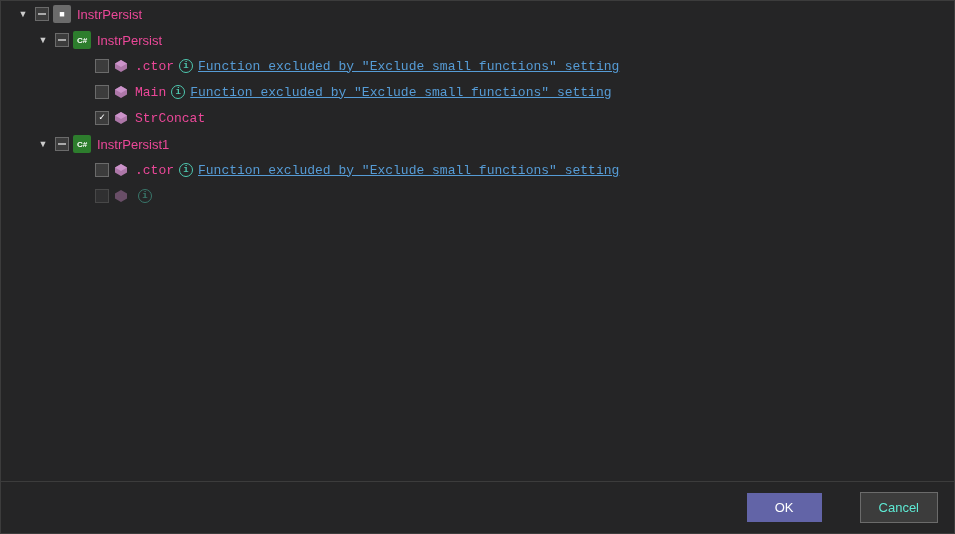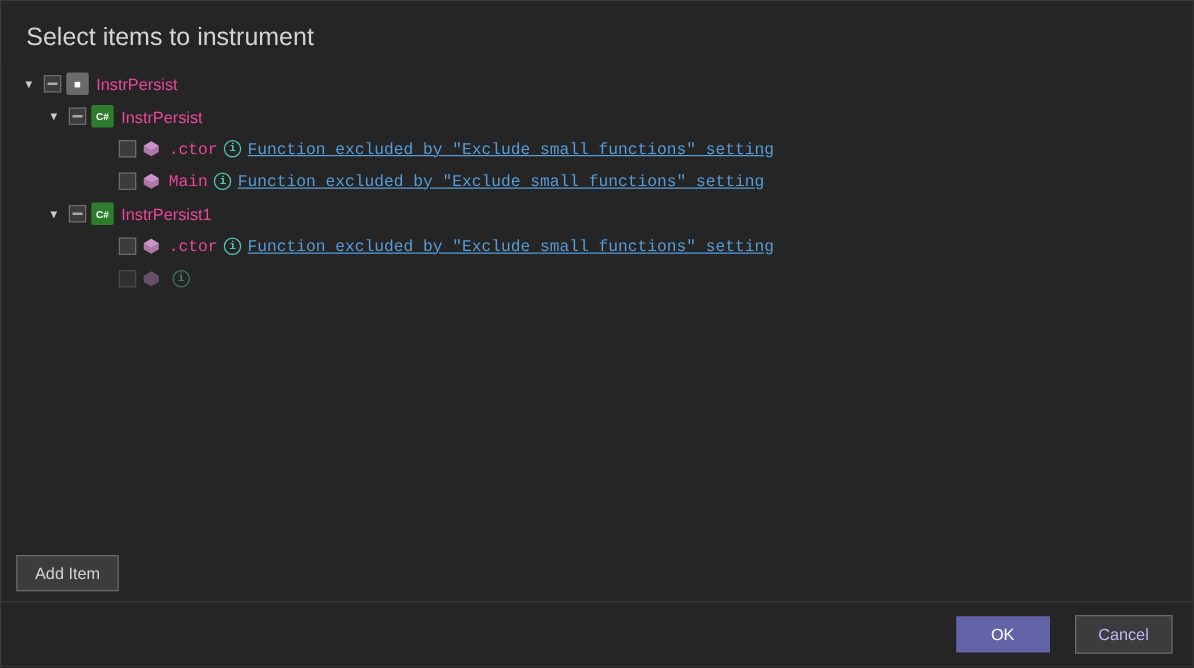--- a/index.html
+++ b/index.html
@@ -187,44 +187,45 @@
       cursor: pointer;
       font-size: 13px;
       font-family: 'Segoe UI', Arial, sans-serif;
     }
 
     .dialog-footer {
       display: flex;
       justify-content: flex-end;
       align-items: center;
       padding: 10px 16px;
-      gap: 20px;
+      gap: 4px;
       flex-shrink: 0;
       background: #252526;
       border-top: 1px solid #3c3c3c;
     }
 
     .btn-ok {
       background: #6264a7;
       color: #ffffff;
       border: none;
       padding: 7px 28px;
       font-size: 13px;
       cursor: pointer;
       font-family: 'Segoe UI', Arial, sans-serif;
     }
 
     .btn-cancel {
       background: #3c3c3c;
-      color: #c4b5fd;
+      color: #5eead4;
       border: 1px solid #6b6b6b;
       padding: 7px 18px;
       font-size: 13px;
       cursor: pointer;
       font-family: 'Segoe UI', Arial, sans-serif;
+      margin-left: 34px;
     }
 
     
     .key-icon {
       display: inline-flex;
       align-items: center;
       justify-content: center;
       width: 18px;
       height: 18px;
       margin-right: 4px;
@@ -239,21 +240,20 @@
       width: 16px;
       height: 16px;
       margin-right: 4px;
       flex-shrink: 0;
     }
   </style>
 </head>
 <body>
 
 <div class="dialog">
-  <div class="dialog-title">Select items to instrument</div>
 
   <div class="tree-container">
     <div class="scrollable-tree">
 
       <div class="tree-row indent-0">
         <span class="collapse-arrow expanded"></span>
         <span class="checkbox indeterminate"></span>
         <span class="icon icon-assembly">■</span>
         <span class="row-label">InstrPersist</span>
       </div>
@@ -288,20 +288,31 @@
             <polygon points="8,2 14,5.5 14,10.5 8,14 2,10.5 2,5.5" fill="#c586c0" opacity="0.85"></polygon>
             <polygon points="8,2 14,5.5 8,9 2,5.5" fill="#d9a0d9" opacity="0.7"></polygon>
           </svg>
         </span>
         <span class="row-label">Main</span>
         <span class="info-icon">i</span>
         <span class="exclude-link">Function excluded by "Exclude small functions" setting</span>
       </div>
 
 
+      <div class="tree-row indent-3">
+        <span class="collapse-arrow none"></span>
+        <span class="checkbox checked"></span>
+        <span class="cube-icon">
+          <svg width="16" height="16" viewBox="0 0 16 16">
+            <polygon points="8,2 14,5.5 14,10.5 8,14 2,10.5 2,5.5" fill="#c586c0" opacity="0.85"></polygon>
+            <polygon points="8,2 14,5.5 8,9 2,5.5" fill="#d9a0d9" opacity="0.7"></polygon>
+          </svg>
+        </span>
+        <span class="row-label">StrConcat</span>
+      </div>
 
       <div class="tree-row indent-1">
         <span class="collapse-arrow expanded"></span>
         <span class="checkbox indeterminate"></span>
         <span class="icon icon-class-cs">C#</span>
         <span class="row-label">InstrPersist1</span>
       </div>
 
 
       <div class="tree-row indent-3">
@@ -324,21 +335,18 @@
         <span class="cube-icon">
           <svg width="16" height="16" viewBox="0 0 16 16">
             <polygon points="8,2 14,5.5 14,10.5 8,14 2,10.5 2,5.5" fill="#c586c0" opacity="0.85"></polygon>
           </svg>
         </span>
         <span class="info-icon">i</span>
       </div>
     </div>
   </div>
 
-  <div class="toolbar">
-    <button class="add-item-btn">Add Item</button>
-  </div>
 
   <div class="dialog-footer">
     <button class="btn-ok">OK</button>
     <button class="btn-cancel">Cancel</button>
   </div>
 </div>
 
 </body></html>

